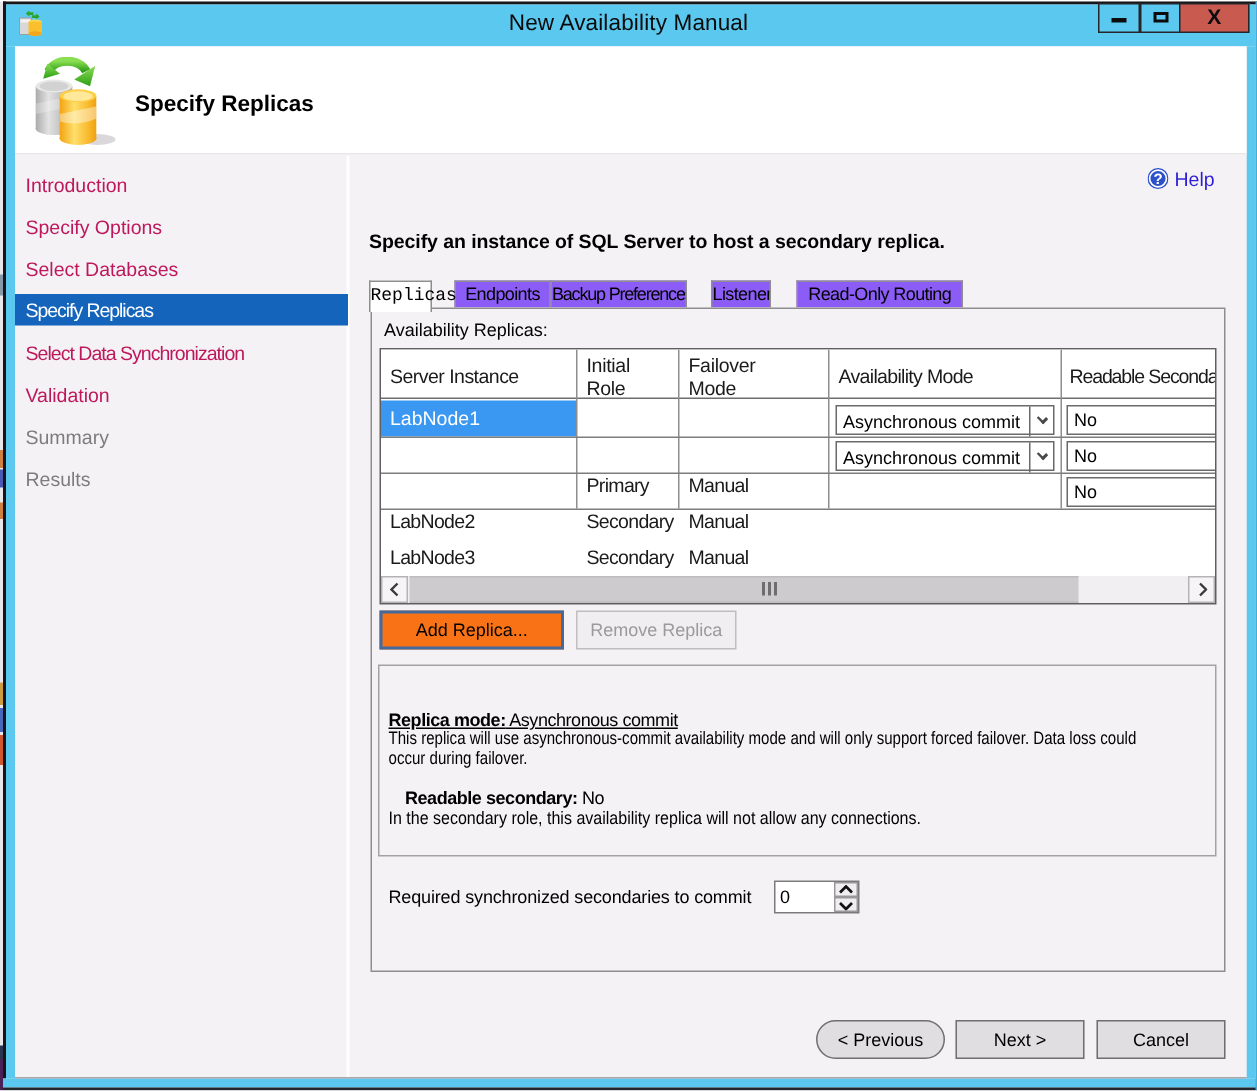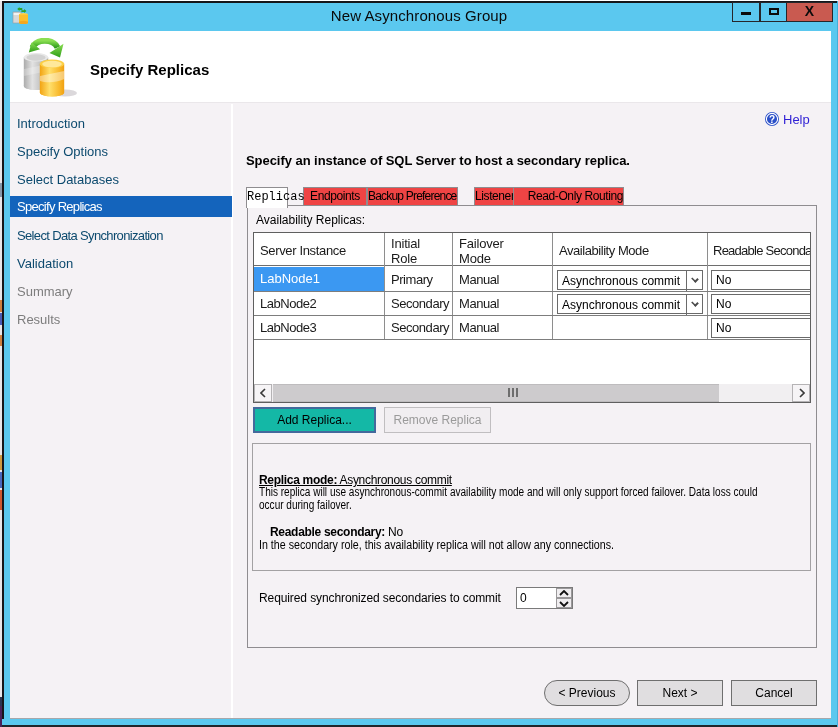--- a/index.html
+++ b/index.html
@@ -29,21 +29,21 @@
 
   <div class="abs" style="left:4px;top:3px;width:833px;height:28px;background:#5bc8ef;"></div>
   <div class="abs" style="left:4px;top:31px;width:6px;height:688px;background:#5bc8ef;"></div>
   <div class="abs" style="left:831px;top:31px;width:6px;height:688px;background:#5bc8ef;"></div>
   <div class="abs" style="left:2px;top:719px;width:836px;height:6px;background:#5bc8ef;"></div>
   <div class="abs" style="left:2px;top:725px;width:836px;height:2px;background:#20262b;"></div>
   <div class="abs" style="left:837px;top:1px;width:1px;height:726px;background:#45aed8;"></div>
 
   <div class="abs" style="left:10px;top:718px;width:821px;height:1px;background:#a7a7aa;"></div>
 
-  <div class="abs" style="left:0;top:3px;width:838px;height:28px;text-align:center;font-size:15px;color:#0a0a0a;line-height:26px;letter-spacing:0.1px;">New Asynchronous Group</div>
+  <div class="abs" style="left:0;top:3px;width:838px;height:28px;text-align:center;font-size:15px;color:#0a0a0a;line-height:26px;letter-spacing:0.1px;">New Availability Manual</div>
 
   <svg class="abs" style="left:12px;top:7px;" width="17" height="18" viewBox="0 0 17 18">
     <path d="M9 1.2 L6 1.2 L6 0 L3.5 2.2 L6 4.4 L6 3.2 L9 3.2 Z" fill="#2ca32c" transform="translate(2,0) scale(0.92)"></path>
     <path d="M8 3.4 L11 3.4 L11 2.2 L13.5 4.4 L11 6.6 L11 5.4 L8 5.4 Z" fill="#2ca32c" transform="translate(2,0) scale(0.92)"></path>
     <rect x="1" y="5" width="8" height="11" fill="#d8d8d8" stroke="#9a9a9a" stroke-width="0.6"></rect>
     <rect x="1.7" y="6" width="6.6" height="2" fill="#f2f2f2"></rect>
     <ellipse cx="11.5" cy="7.6" rx="4.5" ry="1.6" fill="#ffd34d"></ellipse>
     <path d="M7 7.6 L16 7.6 L16 15.4 A4.5 1.6 0 0 1 7 15.4 Z" fill="#fbbf2d"></path>
     <ellipse cx="11.5" cy="15.4" rx="4.5" ry="1.6" fill="#f4a71d"></ellipse>
   </svg>
@@ -110,21 +110,21 @@
     <circle cx="7" cy="7" r="5.6" fill="none" stroke="#ffffff" stroke-width="1.1"></circle>
     <text x="7" y="10.8" text-anchor="middle" font-size="10" font-weight="bold" fill="#ffffff" font-family="Liberation Sans">?</text>
   </svg>
   <div class="abs" style="left:783px;top:112px;font-size:13px;color:#2e1fd4;">Help</div>
 
   <div class="abs" style="left:246px;top:153px;font-size:13px;font-weight:bold;color:#000;letter-spacing:-0.05px;">Specify an instance of SQL Server to host a secondary replica.</div>
 
   <div class="abs tab" style="left:303px;top:187px;width:64px;">Endpoints</div>
   <div class="abs tab" style="left:367px;top:187px;width:91px;letter-spacing:-0.8px;">Backup Preferences</div>
   <div class="abs tab" style="left:474px;top:187px;width:40px;">Listener</div>
-  <div class="abs tab" style="left:513px;top:187px;width:111px;text-align:right;">Read-Only Routing</div>
+  <div class="abs tab" style="left:531px;top:187px;width:111px;">Read-Only Routing</div>
 
   <div class="abs" style="left:247px;top:205px;width:570px;height:443px;background:#f5f2f5;border:1px solid #8f8d90;"></div>
   <div class="abs tabactive" style="left:246px;top:187px;width:42px;font-family:Liberation Mono, monospace;">Replicas</div>
 
   <div class="abs" style="left:256px;top:213px;font-size:12px;color:#000;">Availability Replicas:</div>
 
   <div class="abs" style="left:253px;top:232px;width:558px;height:171px;background:#ffffff;border:1px solid #5f5f5f;overflow:hidden;">
 
     <div class="abs" style="left:0;top:0;width:556px;height:33px;background:#ffffff;border-bottom:1px solid #6e6e6e;"></div>
     <div class="abs" style="left:6px;top:10px;font-size:13px;color:#1a1a1a;letter-spacing:-0.35px;white-space:nowrap;">Server Instance</div>
@@ -174,21 +174,21 @@
     <div class="abs" style="left:19px;top:151px;width:446px;height:18px;background:#cdcbcd;border-top:1px solid #bebcbe;border-bottom:1px solid #bebcbe;box-sizing:border-box;"></div>
     <div class="abs" style="left:254px;top:155px;width:2px;height:9px;background:#6e6e6e;"></div>
     <div class="abs" style="left:258px;top:155px;width:2px;height:9px;background:#6e6e6e;"></div>
     <div class="abs" style="left:262px;top:155px;width:2px;height:9px;background:#6e6e6e;"></div>
     <div class="abs sbtn" style="left:538px;top:151px;"></div>
     <svg class="abs" style="left:545px;top:155px;" width="6" height="10" viewBox="0 0 6 10">
         <path d="M1 1 L5 5 L1 9" fill="none" stroke="#3a3a3a" stroke-width="1.6"></path>
       </svg>
   </div>
 
-  <div class="abs" style="left:253px;top:407px;width:123px;height:26px;background:#14b8a6;border:2px solid #44699c;font-size:12px;color:#000;text-align:center;line-height:22px;">Add Replica...</div>
+  <div class="abs" style="left:253px;top:407px;width:123px;height:26px;background:#f97316;border:2px solid #44699c;font-size:12px;color:#000;text-align:center;line-height:22px;">Add Replica...</div>
   <div class="abs" style="left:384px;top:407px;width:107px;height:26px;background:#f1eef1;border:1px solid #c0bec0;font-size:12px;color:#9a9a9a;text-align:center;line-height:24px;">Remove Replica</div>
 
   <div class="abs" style="left:252px;top:443px;width:559px;height:128px;border:1px solid #a3a1a3;"></div>
   <div class="abs" style="left:259px;top:473px;font-size:12px;color:#000;letter-spacing:-0.3px;white-space:nowrap;text-decoration:underline;"><b>Replica mode:</b> Asynchronous commit</div>
   <div class="abs" style="left:259px;top:486px;font-size:12px;color:#000;line-height:13px;white-space:nowrap;transform:scaleX(0.837);transform-origin:0 0;">This replica will use asynchronous-commit availability mode and will only support forced failover. Data loss could<br>occur during failover.</div>
   <div class="abs" style="left:259px;top:525px;font-size:12px;color:#000;letter-spacing:-0.3px;white-space:nowrap;padding-left:11px;"><b>Readable secondary:</b> No</div>
   <div class="abs" style="left:259px;top:538px;font-size:12px;color:#000;white-space:nowrap;transform:scaleX(0.89);transform-origin:0 0;">In the secondary role, this availability replica will not allow any connections.</div>
 
   <div class="abs" style="left:259px;top:591px;font-size:12px;color:#000;letter-spacing:-0.1px;white-space:nowrap;">Required synchronized secondaries to commit</div>
   <div class="abs" style="left:516px;top:587px;width:57px;height:22px;background:#ffffff;border:1px solid #7a7a7a;"></div>
@@ -200,25 +200,25 @@
     </svg>
   <svg class="abs" style="left:559px;top:601px;" width="10" height="6" viewBox="0 0 10 6">
       <path d="M1 1 L5 5 L9 1" fill="none" stroke="#111" stroke-width="1.8"></path>
     </svg>
 
   <div class="abs bbtn" style="left:544px;top:680px;width:86px;border-radius:13px;">&lt; Previous</div>
   <div class="abs bbtn" style="left:637px;top:680px;width:86px;">Next &gt;</div>
   <div class="abs bbtn" style="left:731px;top:680px;width:86px;">Cancel</div>
 </div>
 <style>
-  .nav { font-size:13px; color:#0c4a6e; white-space:nowrap; }
+  .nav { font-size:13px; color:#be185d; white-space:nowrap; }
   .navg { font-size:13px; color:#7d7d7d; white-space:nowrap; }
-  .tab { height:18px; background:#ef4444; border:1px solid #8f8d90; border-bottom:none; font-size:12px; color:#000; text-align:center; line-height:17px; white-space:nowrap; overflow:hidden; letter-spacing:-0.4px; }
+  .tab { height:18px; background:#8b5cf6; border:1px solid #8f8d90; border-bottom:none; font-size:12px; color:#000; text-align:center; line-height:17px; white-space:nowrap; overflow:hidden; letter-spacing:-0.4px; }
   .tabactive { height:21px; background:#ffffff; border:1px solid #8f8d90; border-bottom:none; font-size:12px; color:#000; text-align:center; line-height:19px; white-space:nowrap; }
-  .cellt { font-size:13px; color:#1a1a1a; white-space:nowrap; letter-spacing:-0.45px; }
+  .cellt { font-size:13px; color:#1a1a1a; white-space:nowrap; letter-spacing:-0.45px;margin-top:44px; }
   .combo { width:146px; height:20px; background:#fff; border:1px solid #6a6a6a; font-size:12px; color:#000; }
   .combo span { position:absolute; left:4px; top:3px; }
   .combo i { position:absolute; right:15px; top:0; width:1px; height:20px; background:#6a6a6a; }
   .combo b { position:absolute; right:4px; top:5px; width:6px; height:6px; border-right:2px solid #4a4a4a; border-bottom:2px solid #4a4a4a; transform:rotate(45deg) scaleY(0.8); }
   .nobox { width:102px; height:20px; background:#fff; border:1px solid #6a6a6a; font-size:12px; color:#000; padding-left:4px; line-height:19px; }
   .sbtn { width:18px; height:18px; background:#f6f4f6; border:1px solid #b5b3b5; }
   .bbtn { height:26px; background:#e0dee0; border:1px solid #6f6f6f; font-size:12px; color:#000; text-align:center; line-height:24px; }
 </style>
 
 </body></html>

